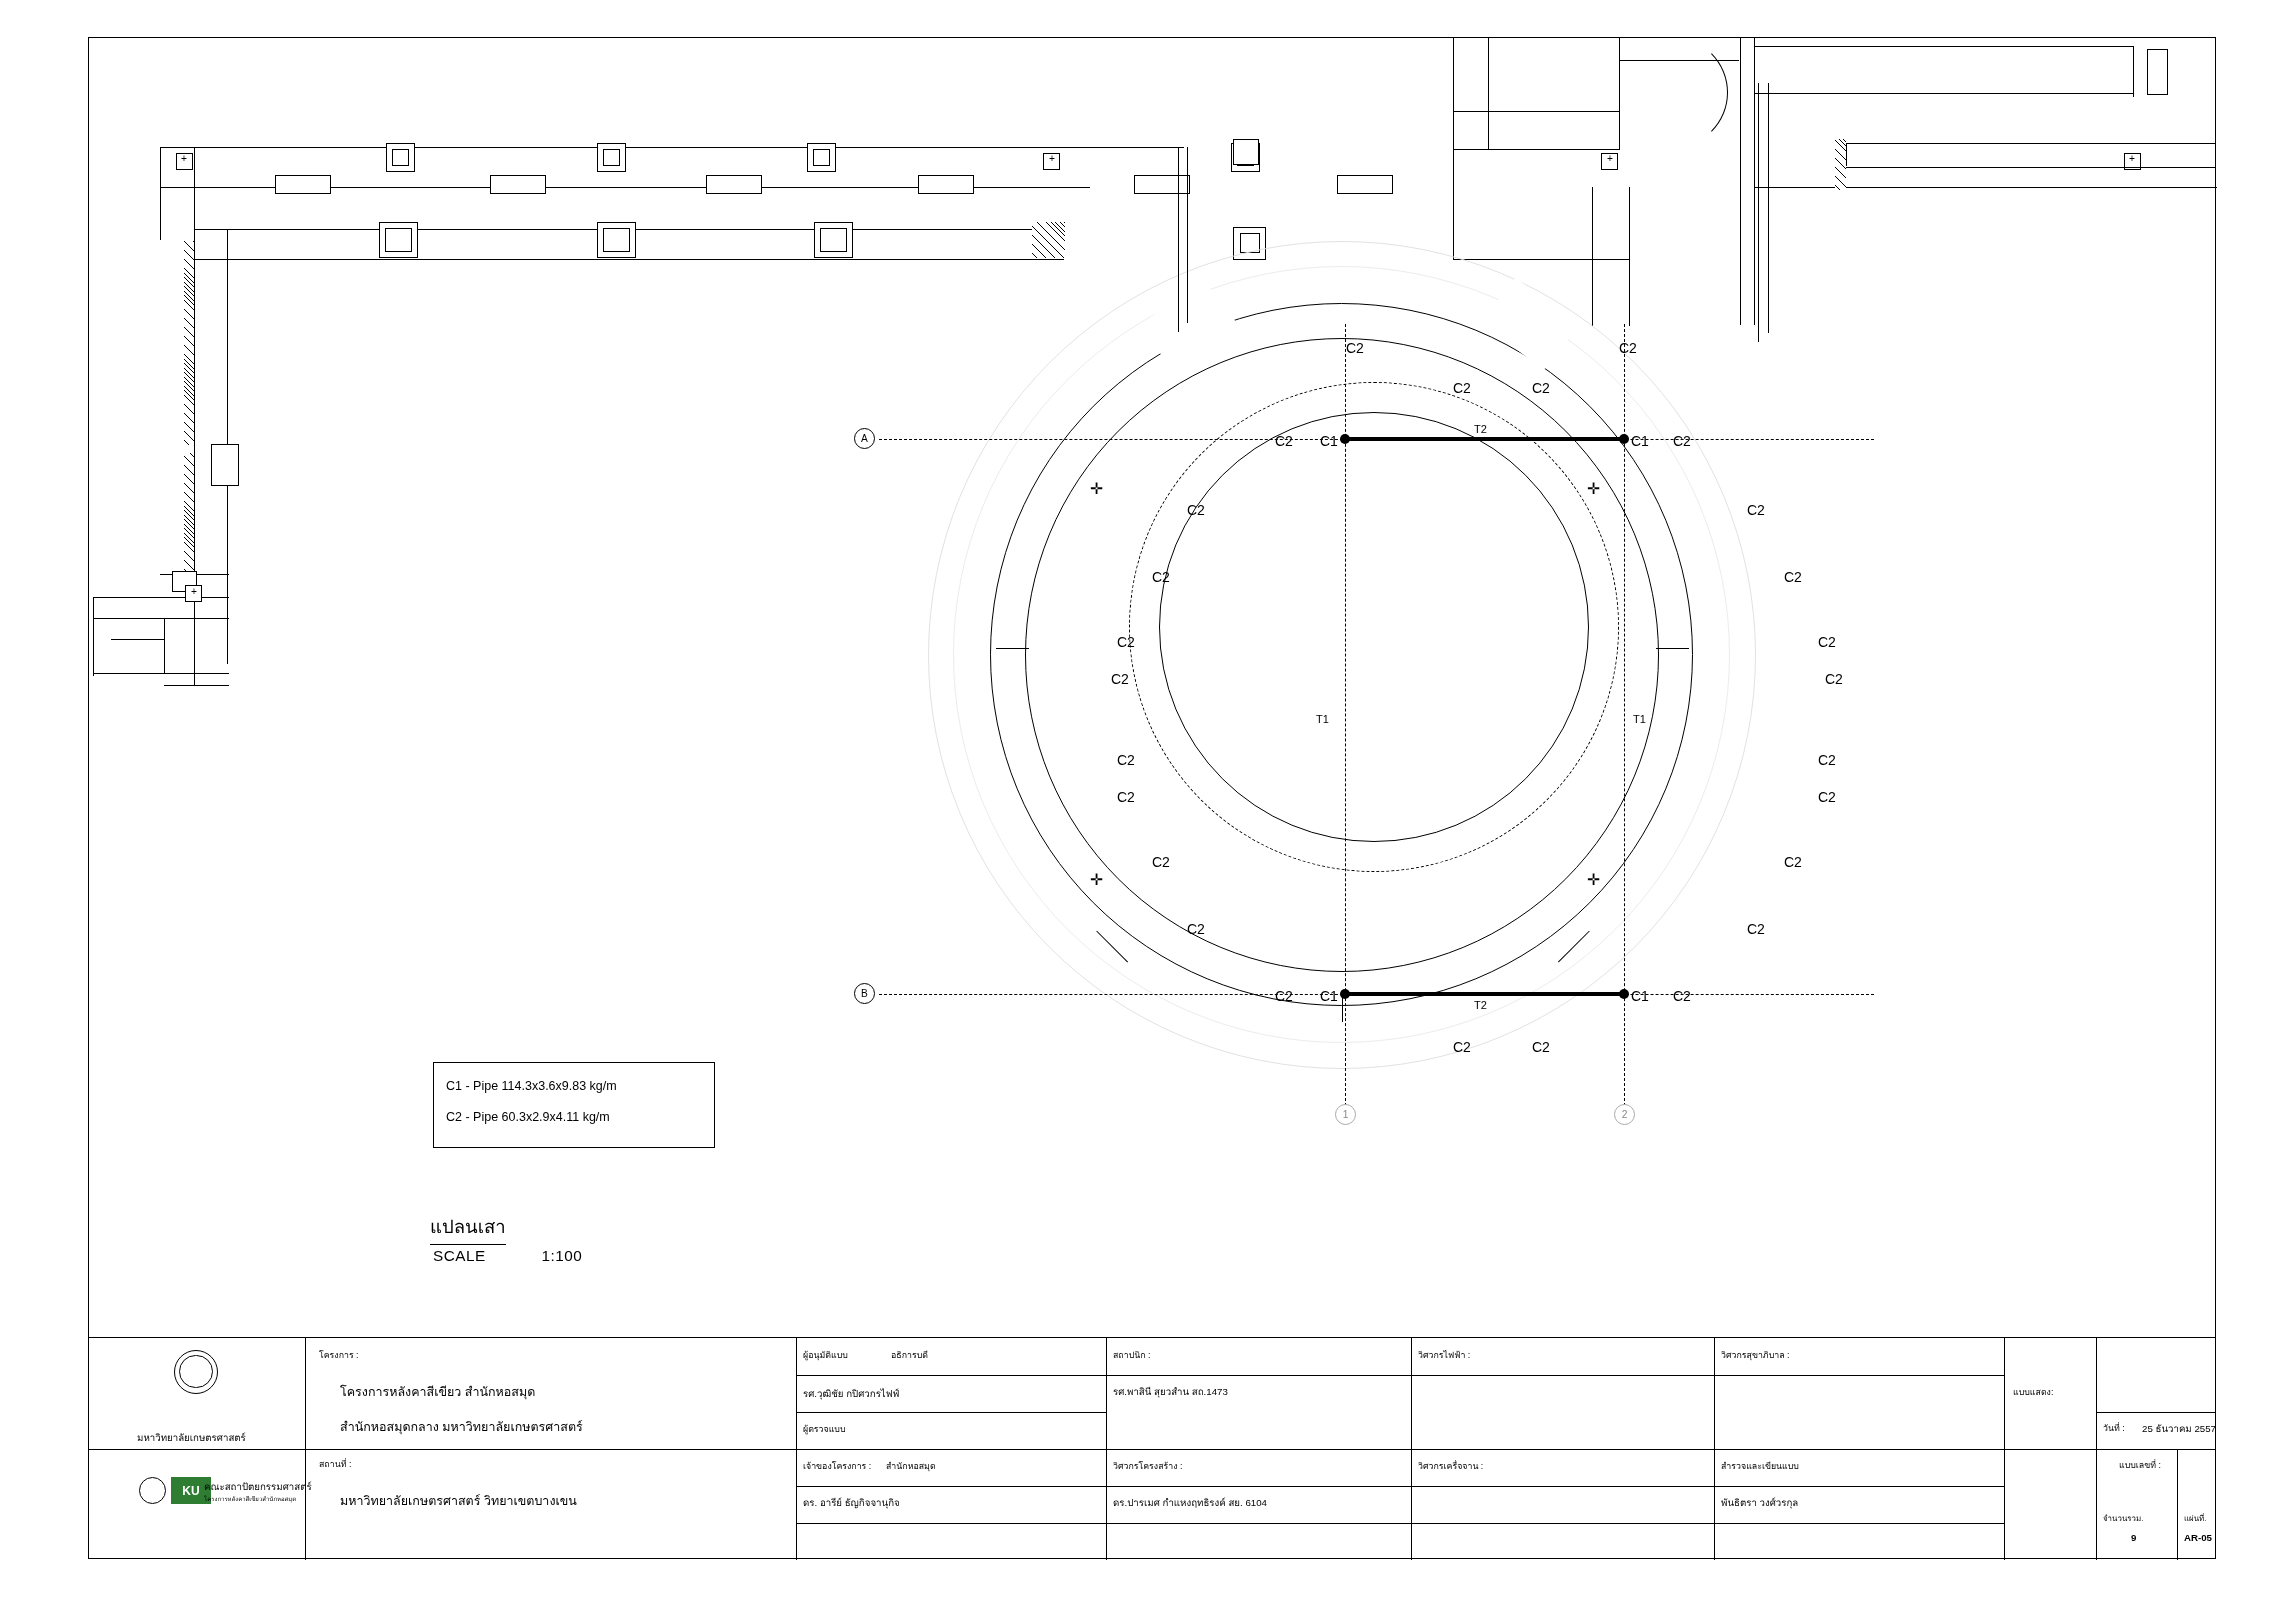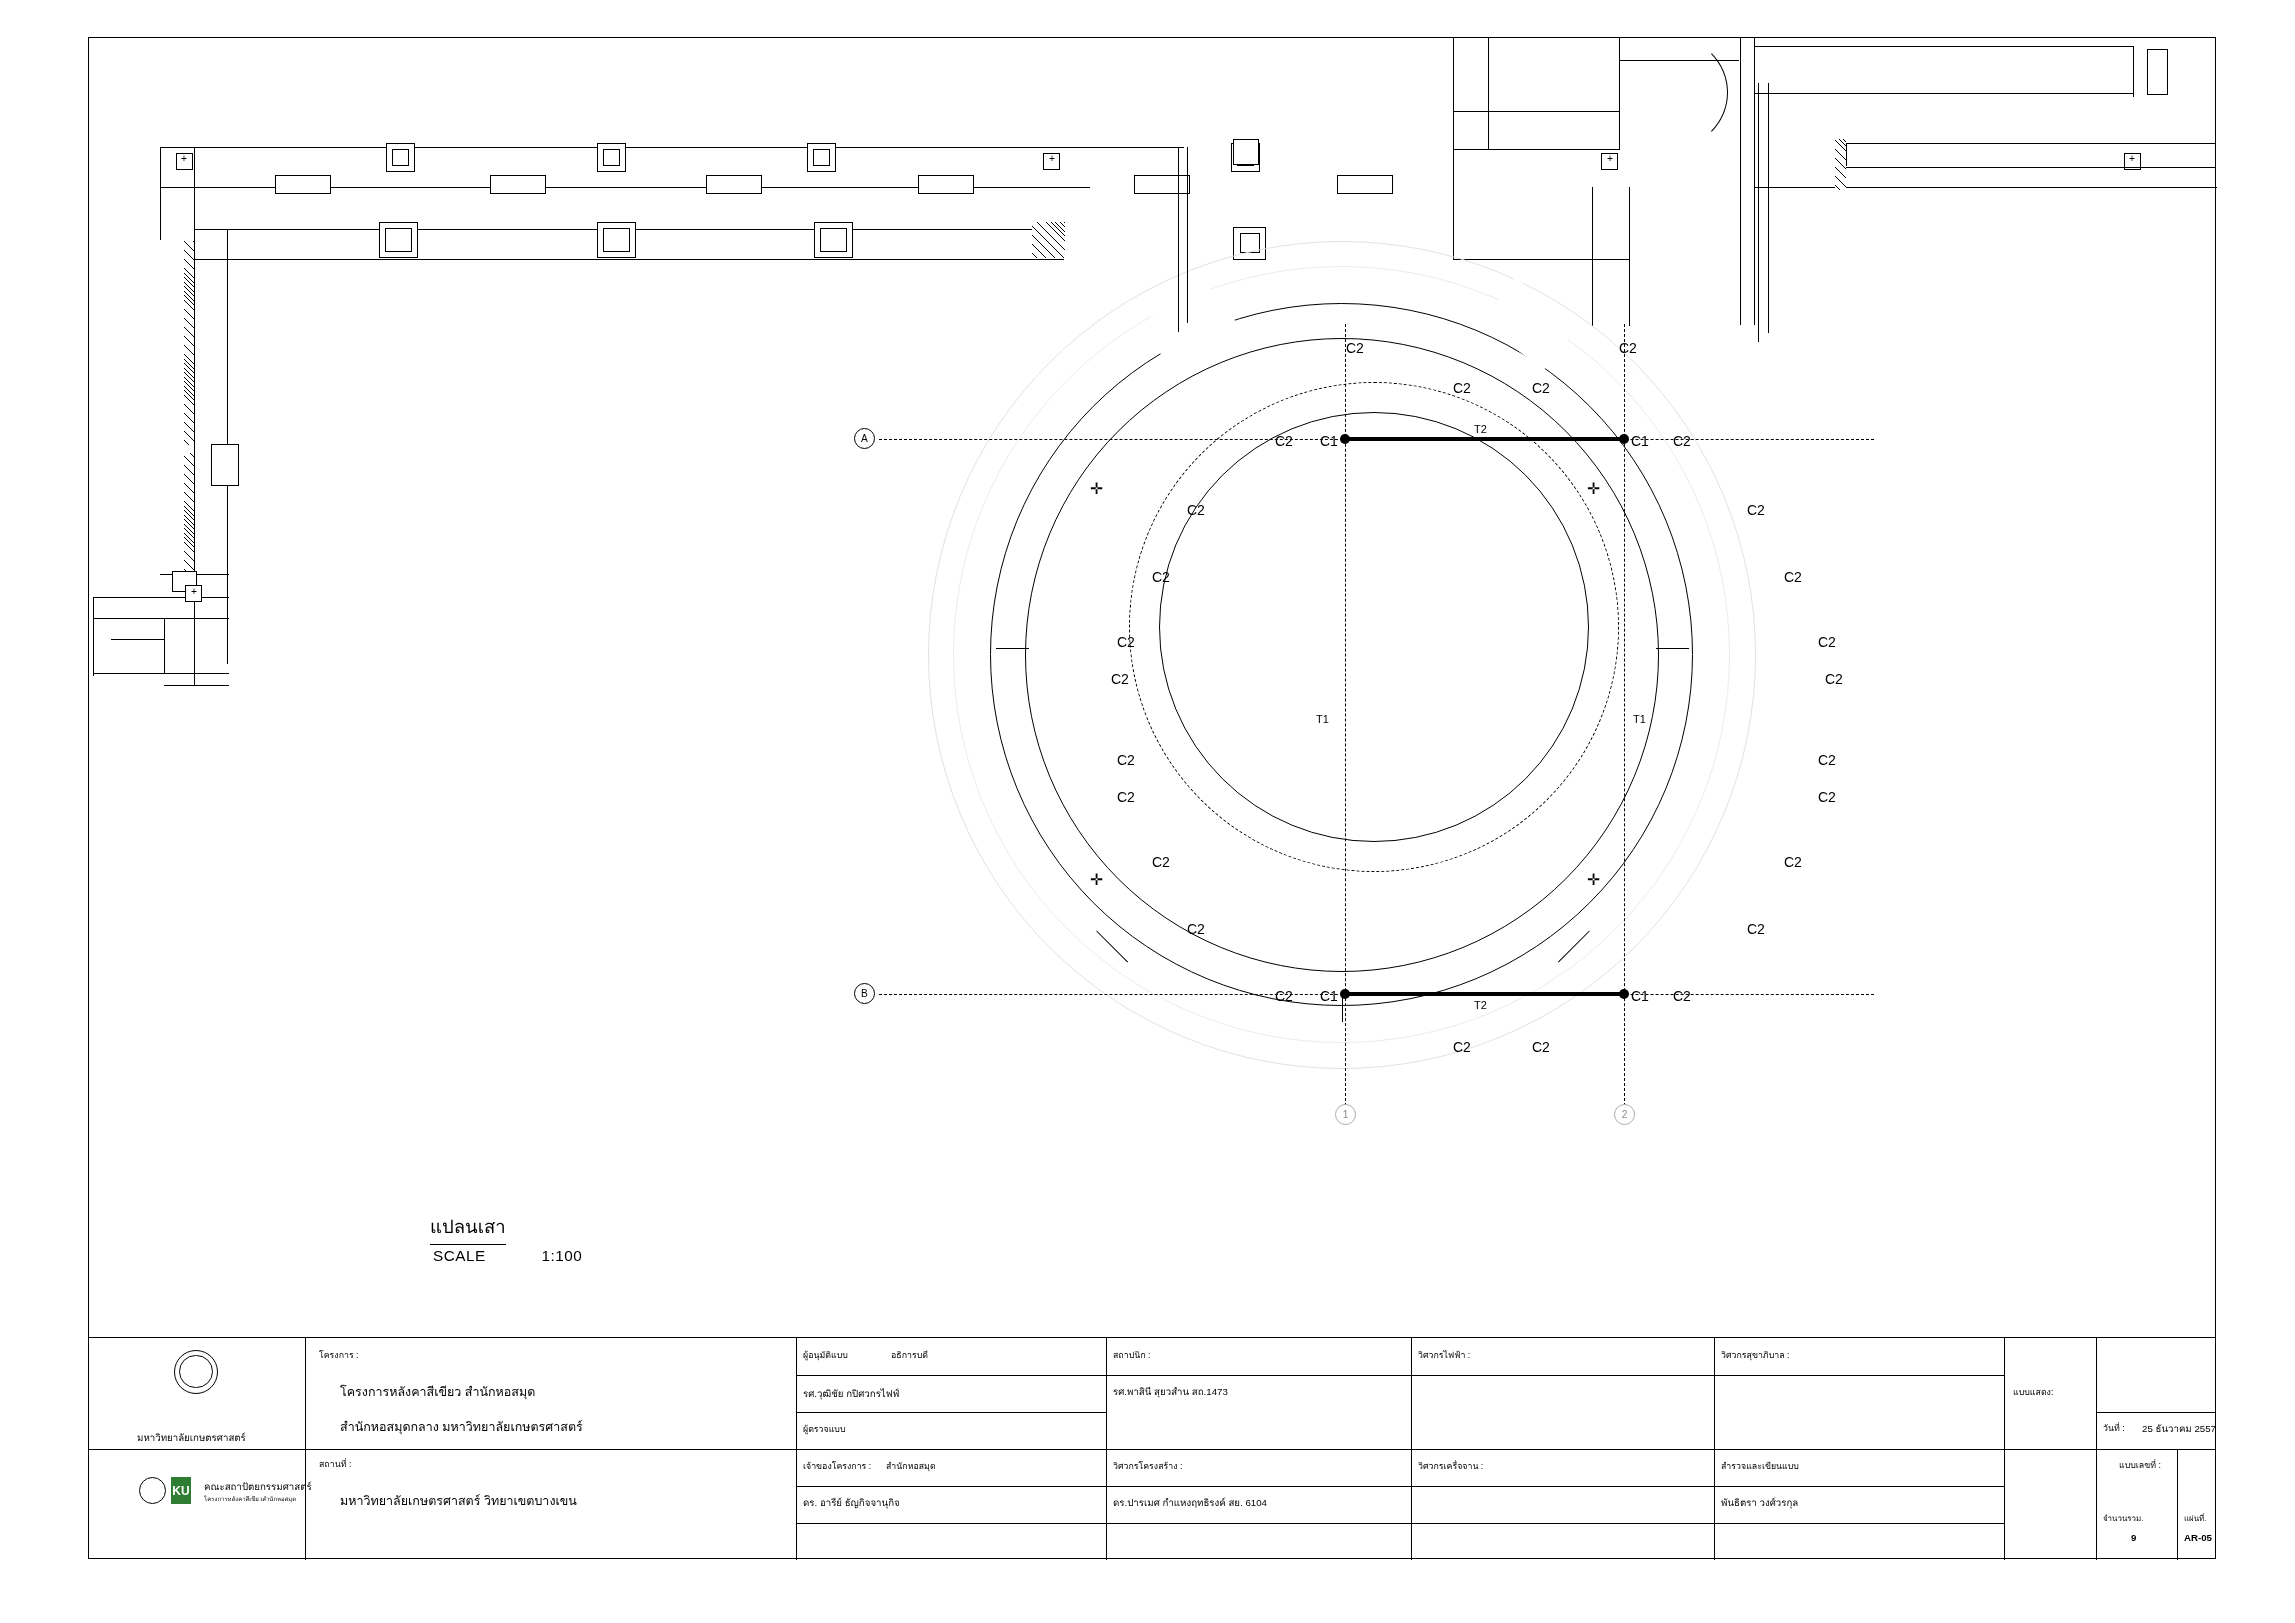--- a/index.html
+++ b/index.html
@@ -190,21 +190,21 @@
   }
   .kulogo {
     position: absolute;
     width: 27px; height: 27px;
     border: 0.9px solid #000;
     border-radius: 50%;
     box-sizing: border-box;
   }
   .kugreen {
     position: absolute;
-    width: 20px; height: 27px;
+    width: 40px; height: 27px;
     background: #2e7d32;
     color: #fff;
     font-size: 12px;
     font-weight: bold;
     display: flex;
     align-items: center;
     justify-content: center;
     box-sizing: border-box;
   }
 
@@ -431,20 +431,24 @@
     <div class="tag" data-name="label-c2" style="left:1152px; top:854px;">C2</div>
     <div class="tag" data-name="label-c2" style="left:1784px; top:854px;">C2</div>
     <div class="tag" data-name="label-c2" style="left:1187px; top:921px;">C2</div>
     <div class="tag" data-name="label-c2" style="left:1747px; top:921px;">C2</div>
     <div class="tag" data-name="label-c2" style="left:1275px; top:988px;">C2</div>
     <div class="tag" data-name="label-c2" style="left:1673px; top:988px;">C2</div>
     <div class="tag" data-name="label-c2" style="left:1453px; top:1039px;">C2</div>
     <div class="tag" data-name="label-c2" style="left:1532px; top:1039px;">C2</div>
   </div>
 
+  <div class="legend" data-name="member-legend">
+    <div data-name="legend-item-c1">C1 - Pipe 114.3x3.6x9.83 kg/m</div>
+    <div data-name="legend-item-c2">C2 - Pipe 60.3x2.9x4.11 kg/m</div>
+  </div>
 
   <div class="plan-title" data-name="plan-title">
     <span class="th" data-name="plan-title-text">แปลนเสา</span>
   </div>
   <div class="plan-scale" data-name="plan-scale">
     <span data-name="plan-scale-label">SCALE</span>
     <span class="val" data-name="plan-scale-value">1:100</span>
   </div>
 
   <div class="titleblock" data-name="title-block">

